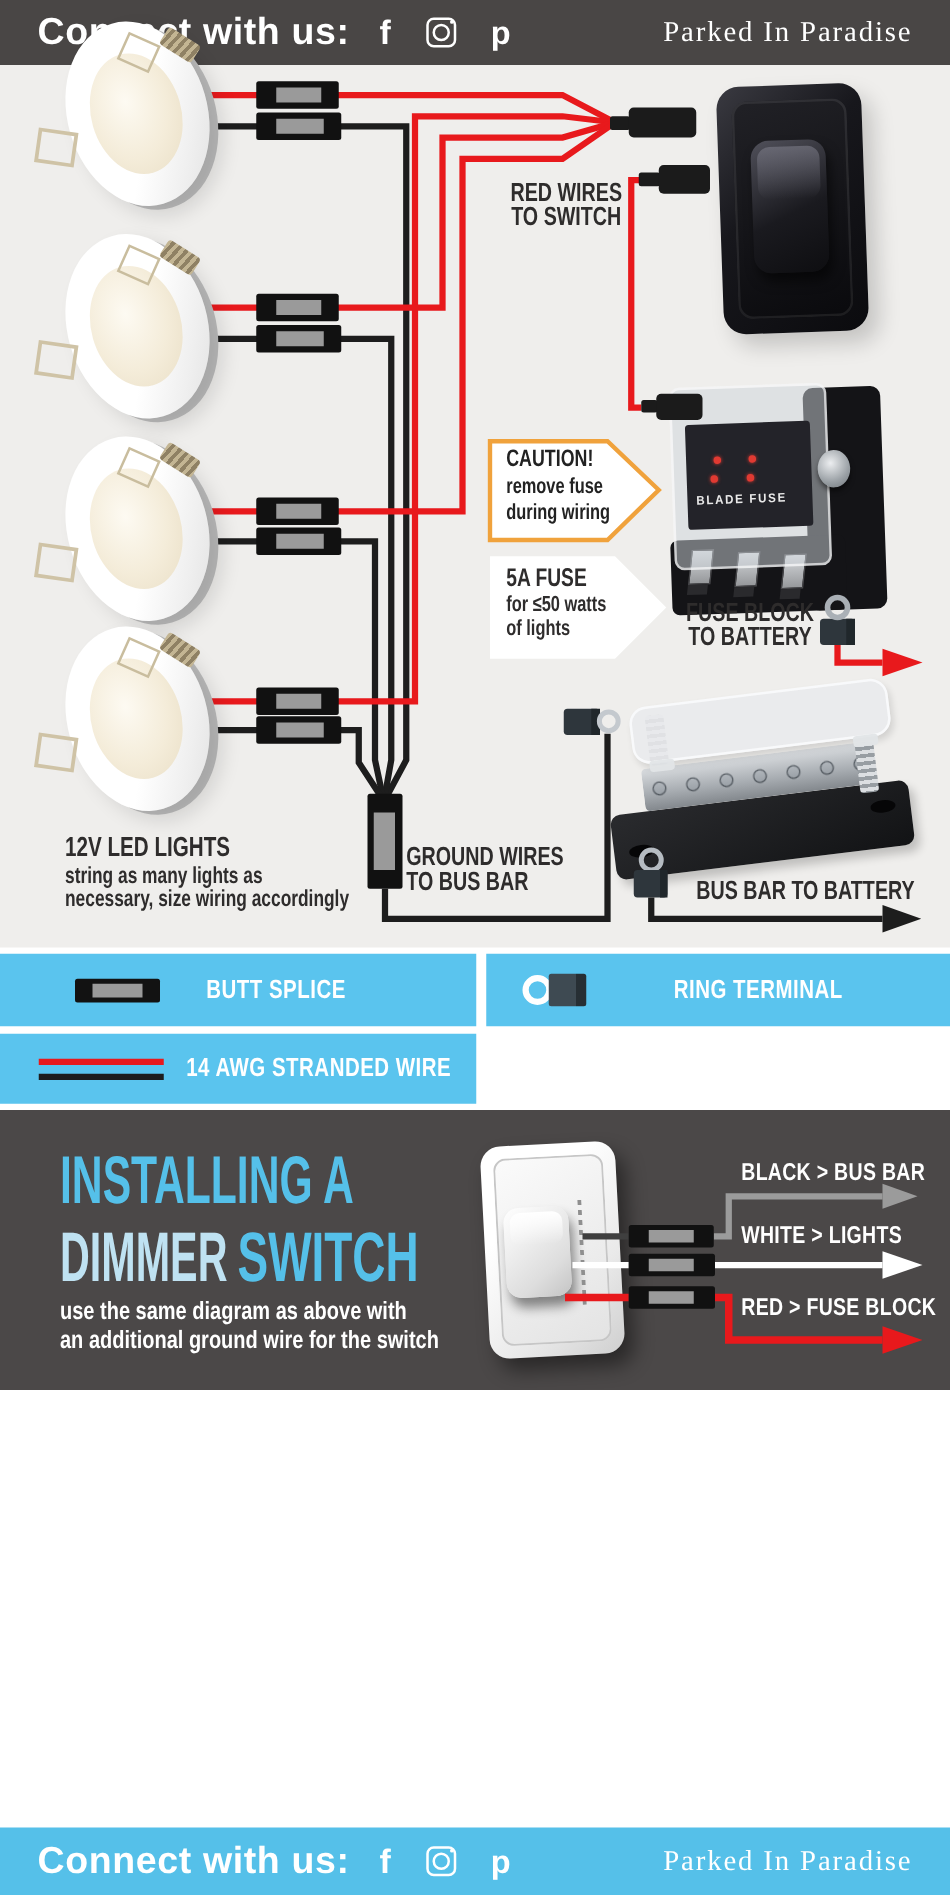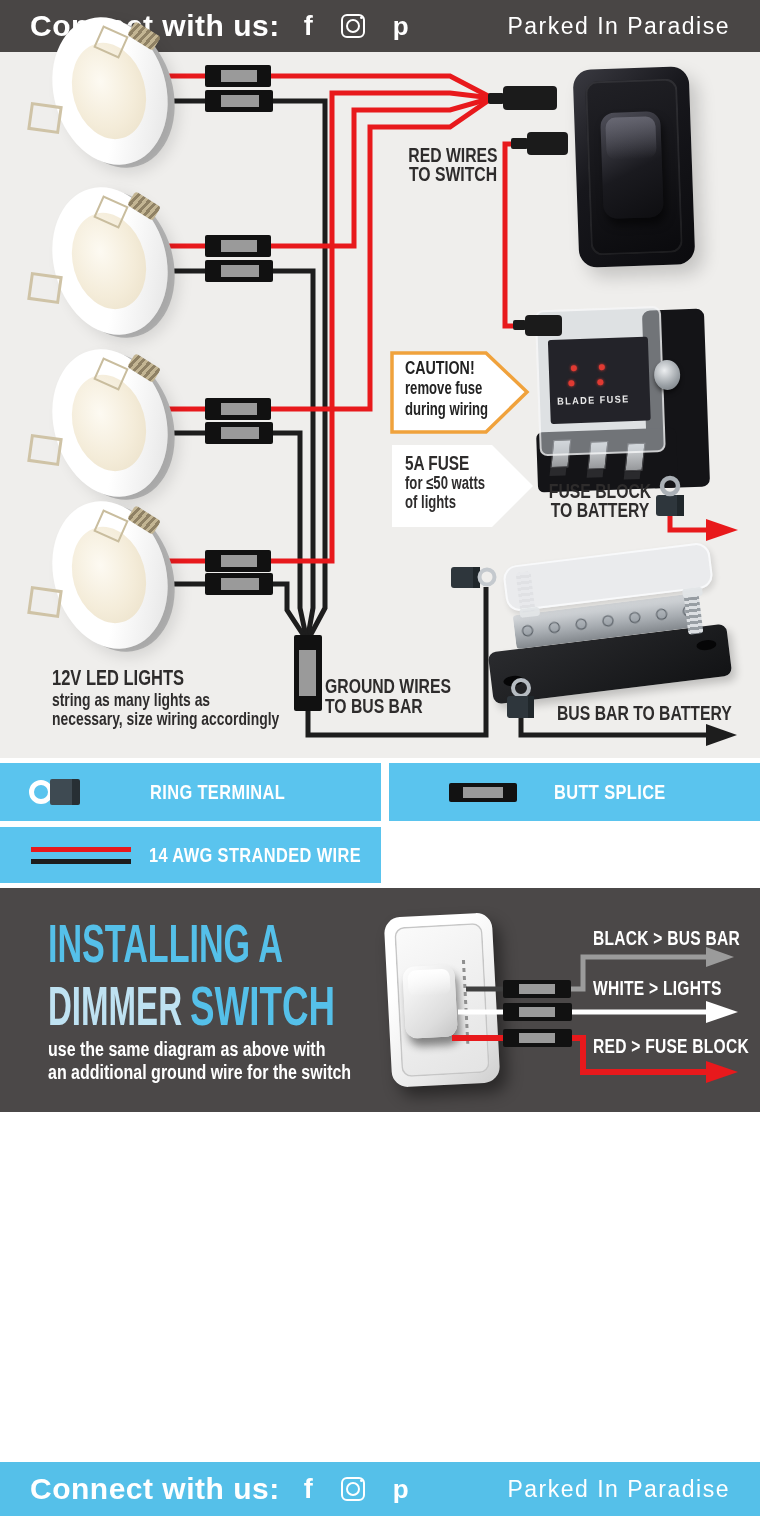--- a/index.html
+++ b/index.html
@@ -10,21 +10,21 @@
   .bar{display:flex;align-items:center;padding:0 30px;color:#fff;}
   .topbar{height:52px;background:#494645;}
   .footer{position:absolute;left:0;top:1462px;width:760px;height:54px;background:#55c0e9;box-sizing:border-box;}
   .bar .connect{font-size:30px;font-weight:700;letter-spacing:.5px;}
   .bar .social{display:flex;align-items:center;gap:28px;margin-left:24px;}
   .fbi{font-size:27px;font-weight:bold;line-height:1;}
   .pini{font-size:26px;font-weight:bold;line-height:1;}
   .igi{width:20px;height:20px;border:2.5px solid #fff;border-radius:6px;position:relative;}
   .igi::before{content:"";position:absolute;inset:3px;border:2.5px solid #fff;border-radius:50%;}
   .igi::after{content:"";position:absolute;top:0px;right:0px;width:3px;height:3px;background:#fff;border-radius:50%;}
-  .bar .brand{margin-left:auto;font-size:23px;font-weight:500;letter-spacing:1.5px;}
+  .bar .brand{margin-left:auto;font-size:23px;font-weight:500;letter-spacing:1.5px;font-family:Liberation Serif, serif;}
 
   
   .titleblock{position:relative;width:760px;height:350px;background:#ffffff;}
   .titleblock svg text{font-family:"Liberation Sans",sans-serif;font-weight:bold;}
 
   
   .diagram{position:relative;width:760px;height:706px;background:#efeeec;}
   .diagram svg.under{position:absolute;left:0;top:0;z-index:1;}
   .diagram svg.over{position:absolute;left:0;top:0;z-index:4;}
 
@@ -331,29 +331,29 @@
     <div class="lbl" style="left:325px;top:624px;font-size:21px;line-height:20px">
       <div>GROUND WIRES</div>
       <div>TO BUS BAR</div>
     </div>
 
     <div class="lbl" style="left:557px;top:649px;font-size:21px">BUS BAR TO BATTERY</div>
   </div>
 
   <div class="legend">
     <div class="lcell">
+      <div class="ic-butt" style="margin-left:60px"></div>
+      <div class="ltext" style="margin-left:37px">BUTT SPLICE</div>
+    </div>
+    <div class="lcell">
       <div class="ic-ring" style="margin-left:29px">
         <div class="rr"></div>
           <div class="rb"></div>
       </div>
       <div class="ltext" style="margin-left:70px">RING TERMINAL</div>
-    </div>
-    <div class="lcell">
-      <div class="ic-butt" style="margin-left:60px"></div>
-      <div class="ltext" style="margin-left:37px">BUTT SPLICE</div>
     </div>
     <div class="lcell">
       <div class="ic-wire" style="margin-left:31px">
         <div class="w1"></div>
           <div class="w2"></div>
       </div>
       <div class="ltext" style="margin-left:18px">14 AWG STRANDED WIRE</div>
     </div>
   </div>
 

